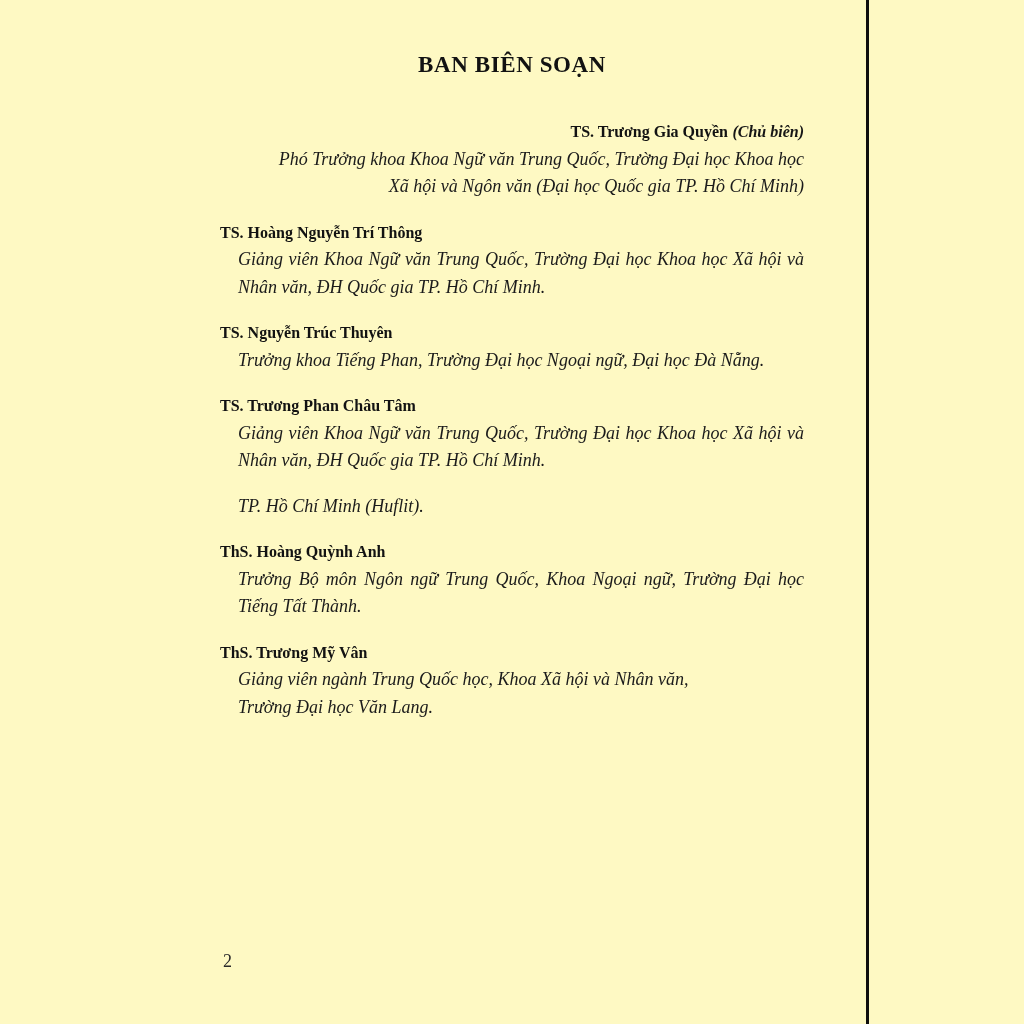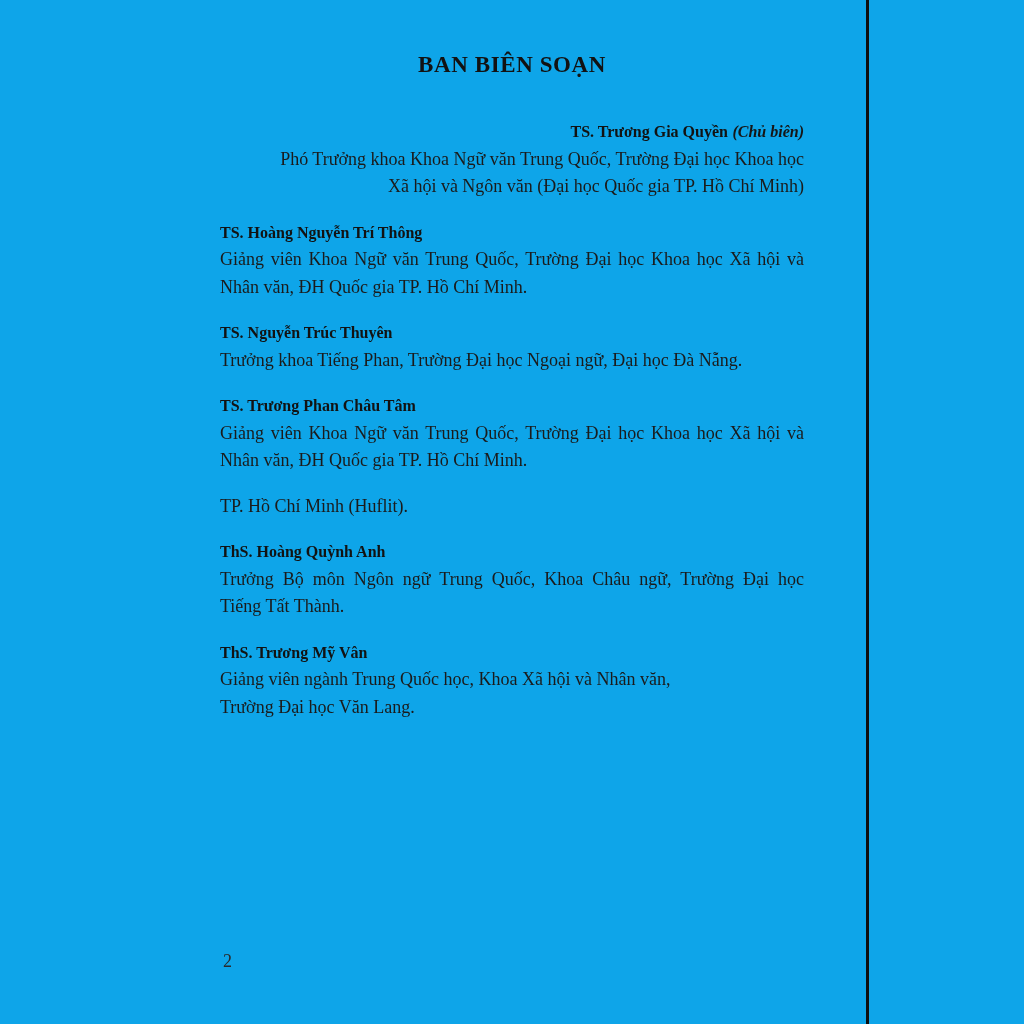--- a/index.html
+++ b/index.html
@@ -1,20 +1,20 @@
 <!DOCTYPE html>
 <html><head>
 <meta charset="utf-8">
 <style>
   html, body { margin: 0; padding: 0; background: #ffffff; }
   .page {
     position: relative;
     width: 1024px;
     height: 1024px;
-    background: #0ea5e9;
+    background: #fef9c3;
     overflow: hidden;
     color: #161616;
     font-family: "Liberation Serif", "DejaVu Serif", serif;
   }
   .edge-rule {
     position: absolute;
     left: 866px;
     top: 0;
     width: 3px;
     height: 1024px;
@@ -47,21 +47,23 @@
     font-size: 16px;
     color: #121212;
   }
   .entry .name-line { white-space: nowrap; }
   .entry .role-suffix {
     font-weight: bold;
     font-style: italic;
     font-size: 16px;
   }
   .entry .line {
+    font-style: italic;
     color: #1b1b1b;
+    margin-left: 18px;
   }
   .line.fill {
     text-align: justify;
     -moz-text-align-last: justify;
     text-align-last: justify;
   }
   .page-number {
     position: absolute;
     left: 223px;
     top: 951px;
@@ -100,21 +102,21 @@
       <div class="line fill">Giảng viên Khoa Ngữ văn Trung Quốc, Trường Đại học Khoa học Xã hội và</div>
       <div class="line">Nhân văn, ĐH Quốc gia TP. Hồ Chí Minh.</div>
     </div>
 
     <div class="entry">
       <div class="line">TP. Hồ Chí Minh (Huflit).</div>
     </div>
 
     <div class="entry">
       <div class="name">ThS. Hoàng Quỳnh Anh</div>
-      <div class="line fill">Trưởng Bộ môn Ngôn ngữ Trung Quốc, Khoa Châu ngữ, Trường Đại học</div>
+      <div class="line fill">Trưởng Bộ môn Ngôn ngữ Trung Quốc, Khoa Ngoại ngữ, Trường Đại học</div>
       <div class="line">Tiếng Tất Thành.</div>
     </div>
 
     <div class="entry">
       <div class="name">ThS. Trương Mỹ Vân</div>
       <div class="line">Giảng viên ngành Trung Quốc học, Khoa Xã hội và Nhân văn,</div>
       <div class="line">Trường Đại học Văn Lang.</div>
     </div>
   </div>
 

